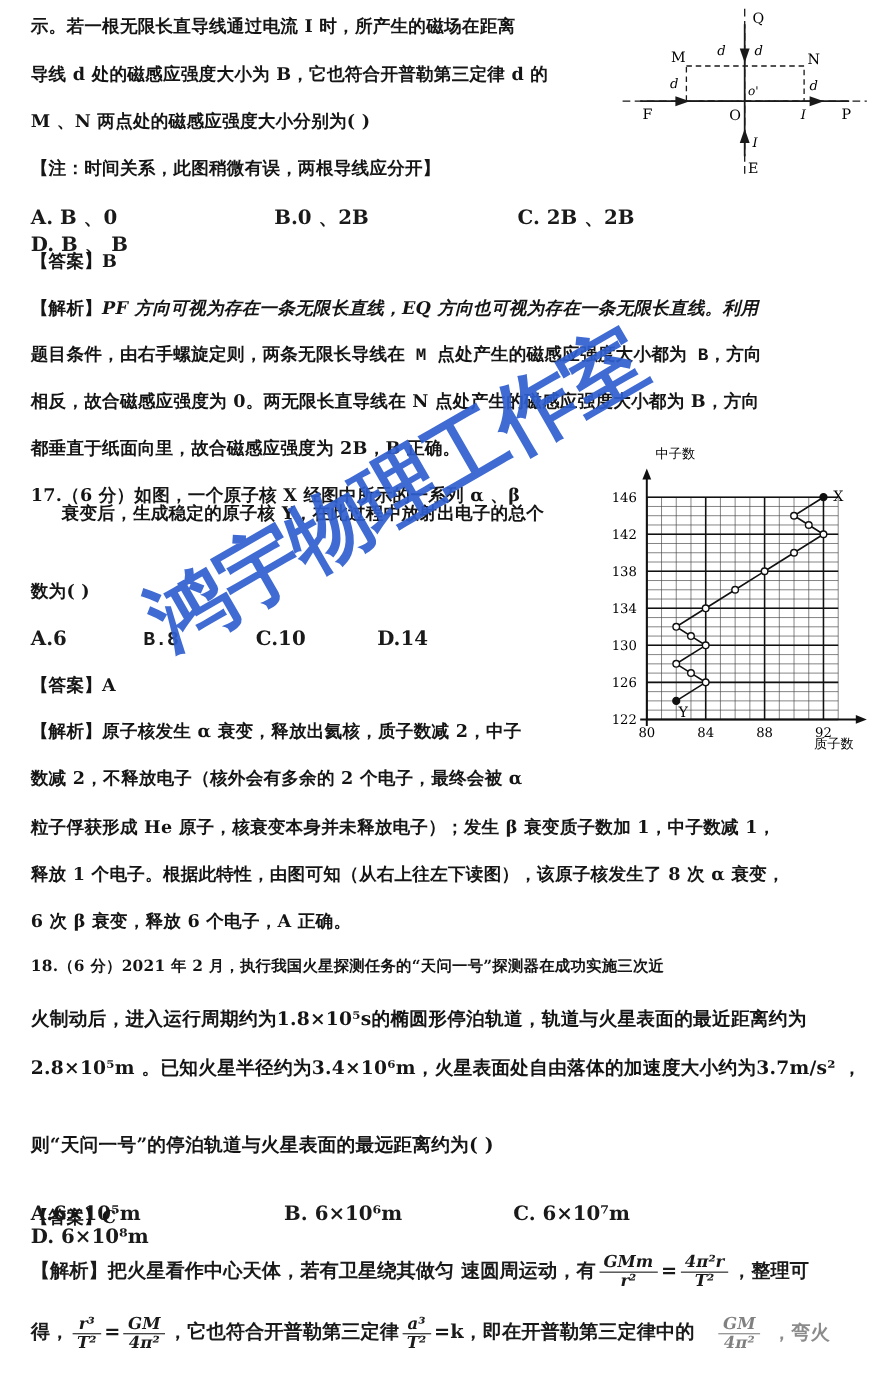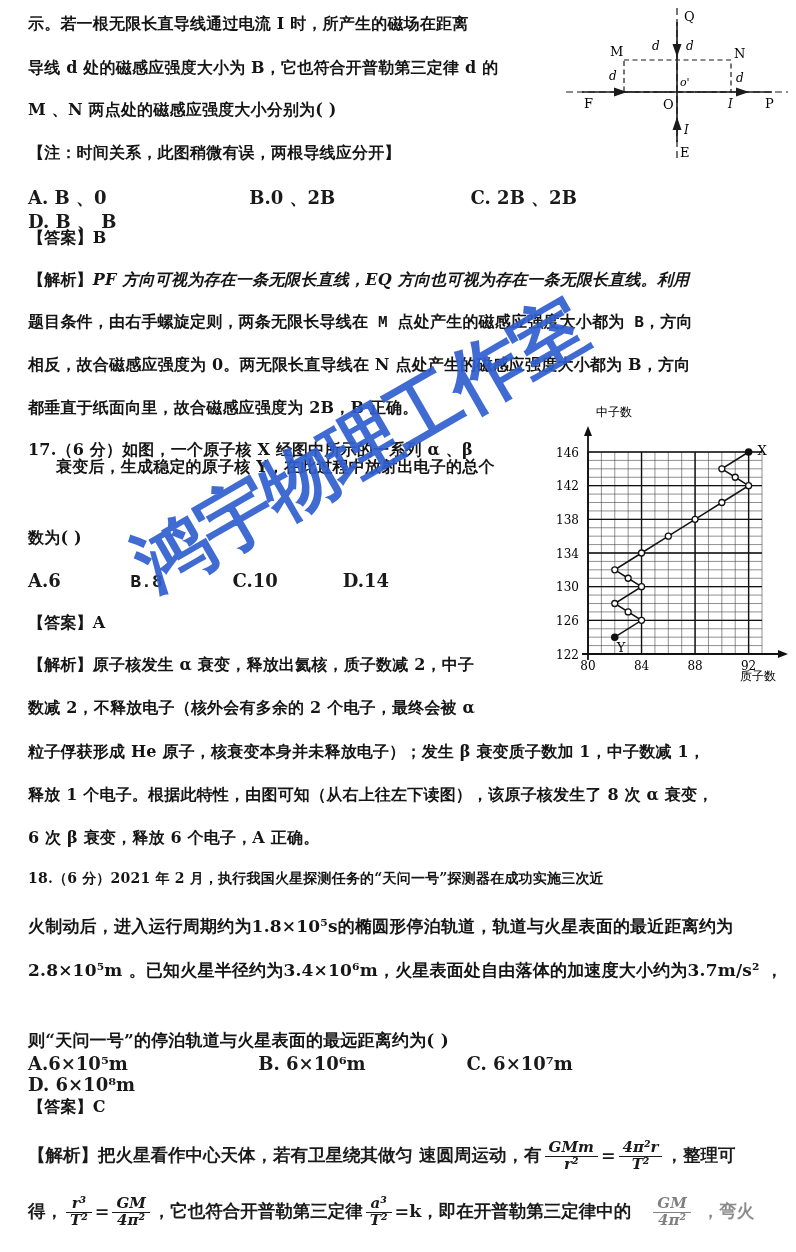--- a/index.html
+++ b/index.html
@@ -282,21 +282,21 @@
       </svg>
   </div>
 
   <div class="line cn" style="top:870px;font-size:14px;">18.（6 分）2021 年 2 月，执行我国火星探测任务的“天问一号”探测器在成功实施三次近</div>
   <div class="line cn" style="top:915px;font-size:17px;">火制动后，进入运行周期约为1.8×10⁵s的椭圆形停泊轨道，轨道与火星表面的最近距离约为</div>
   <div class="line cn" style="top:959px;font-size:17px;">2.8×10⁵m 。已知火星半径约为3.4×10⁶m，火星表面处自由落体的加速度大小约为3.7m/s² ，</div>
   <div class="line cn" style="top:1005px;font-size:17px;margin-top:24px;">则“天问一号”的停泊轨道与火星表面的最远距离约为(    )</div>
 
   <div class="optrow" style="top:1053px;">
     <span class="opt" style="width:224px;">A.6×10⁵m</span>
-    <span class="opt" style="width:202px;">B. 6×10⁶m</span>
+    <span class="opt" style="width:202px;margin-top:40px;">B. 6×10⁶m</span>
     <span class="opt" style="width:206px;">C. 6×10⁷m</span>
     <span class="opt">D. 6×10⁸m</span>
   </div>
 
   <div class="line cn" style="top:1097px;">
     <span>【答案】</span><span>C</span>
   </div>
 
   <div class="eqline" style="top:1140px;">
     <span>【解析】</span><span>把火星看作中心天体，若有卫星绕其做匀  速圆周运动，有</span><span class="frac"><span class="num">GMm</span><span class="den">r²</span></span><span>=</span><span class="frac"><span class="num">4π²r</span><span class="den">T²</span></span><span>，整理可</span>

